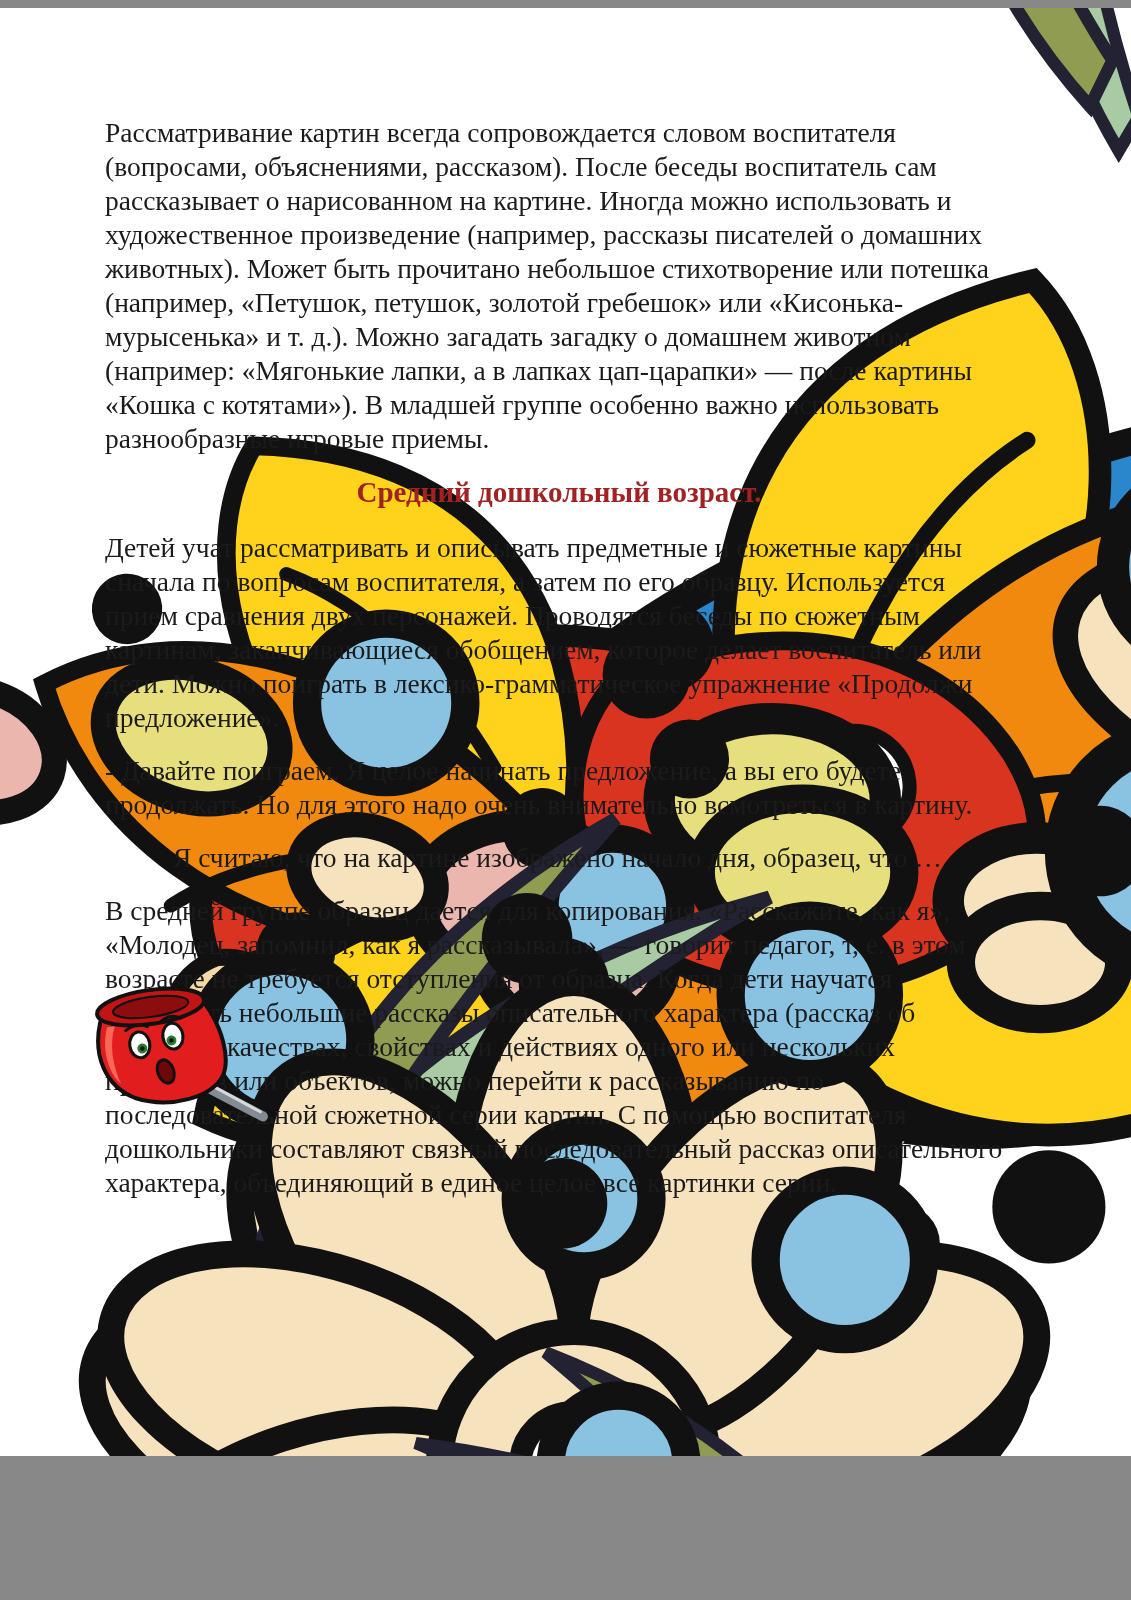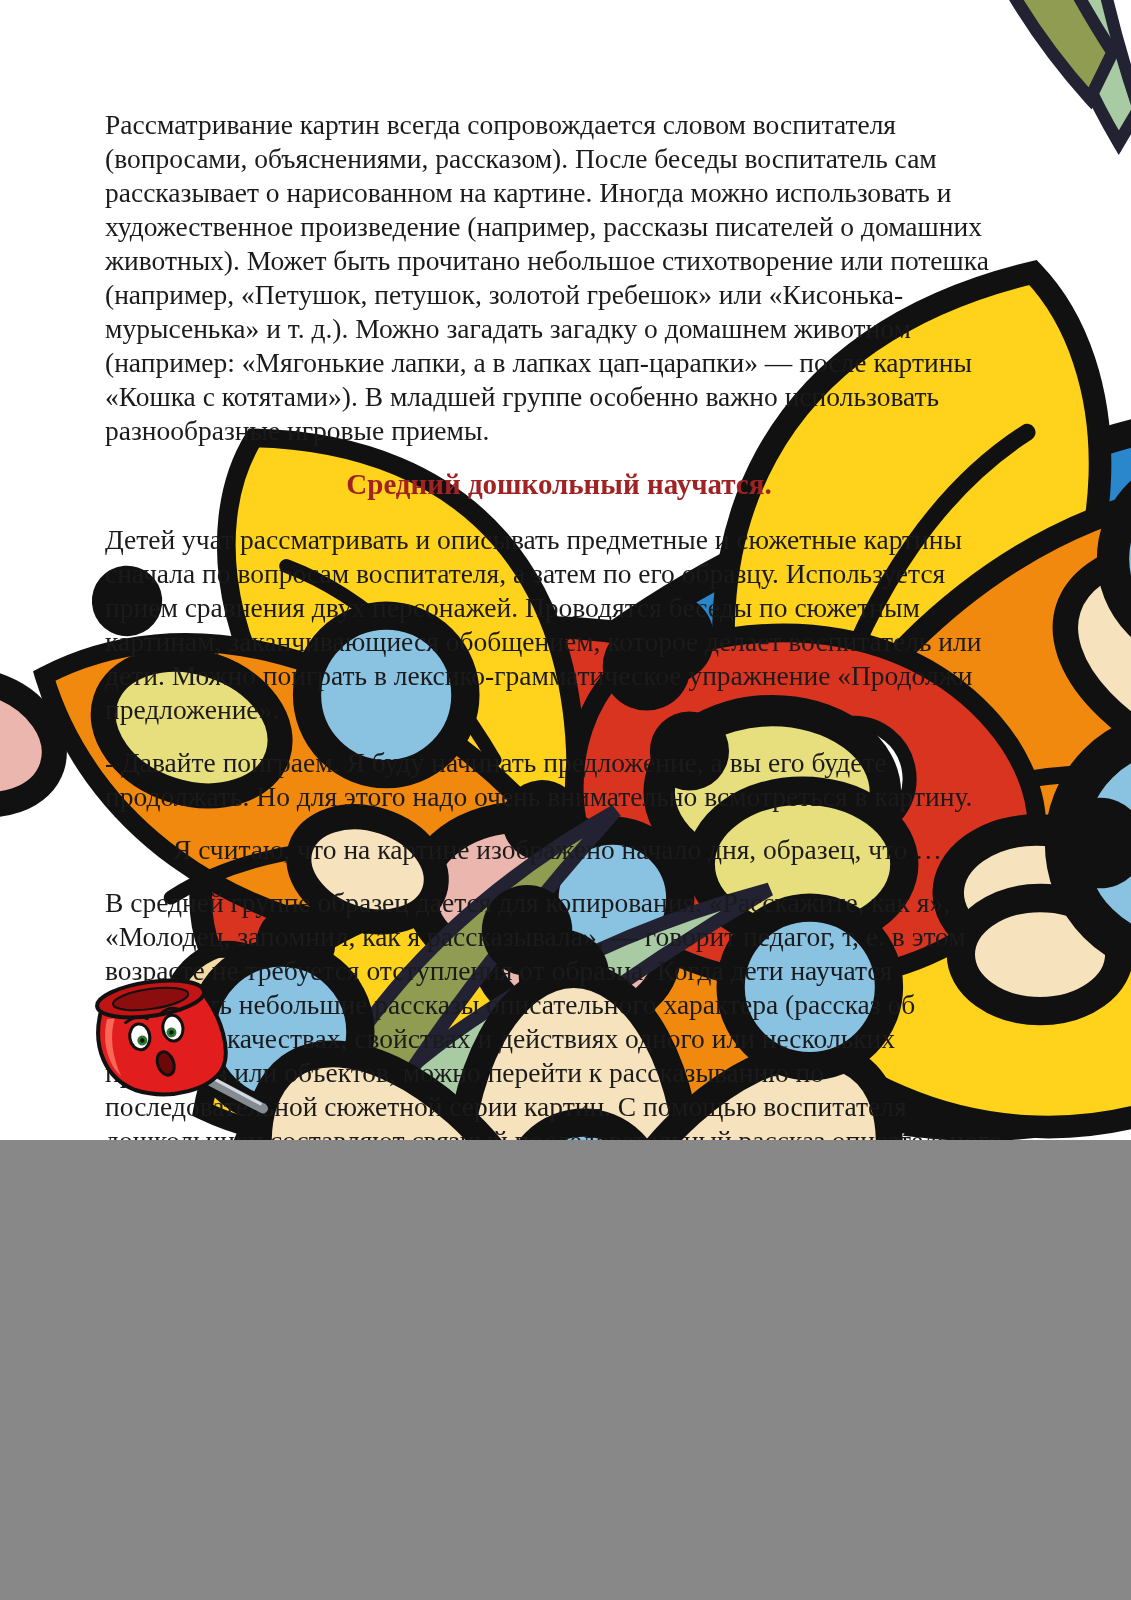--- a/index.html
+++ b/index.html
@@ -5,21 +5,21 @@
   :root{
     --page-bg:#ffffff; --text-color:#1b1b1b; --heading-color:#a12222;
     --ribbon-blue:#2b87cc; --ribbon-light:#a6d6f3; --ribbon-deep:#1565a6;
     --fish-yellow:#ffd21c; --fish-orange:#f2890f; --fish-red:#d93420;
     --flower-cream:#f6e2bd; --pin-red:#e21d1d; --needle-gray:#848b93;
     --accent-green:#a9cba4; --leaf-olive:#8f9c52;
     --dot-pink:#eab6ae; --dot-yellow:#e7df7e; --dot-blue:#8ac2e2;
   }
   html,body{margin:0;padding:0;background:#888;}
   .page{
-    position:relative;width:1131px;height:1140px;margin:0 auto;
+    position:relative;width:1131px;height:1448px;margin:8px auto;
     background:var(--page-bg);overflow:hidden;
     font-family:"Liberation Serif","DejaVu Serif",serif;
   }
   .border-svg{position:absolute;left:0;top:0;width:1131px;height:1600px;pointer-events:none;}
   .content{
     position:absolute;left:105px;top:108px;width:908px;z-index:2;
     color:var(--text-color);font-size:27.5px;line-height:34px;
   }
   .content p{margin:0 0 19px 0;}
   .heading{
@@ -166,23 +166,23 @@
       <use href="#dots-a" transform="translate(510,1496)"></use>
       <use href="#dots-a" transform="translate(675,1552) scale(0.8)"></use>
       <use href="#dots-b" transform="translate(430,1562) scale(0.7)"></use>
       <use href="#dots-a" transform="translate(235,1578) scale(0.75)"></use>
       <use href="#dots-b" transform="translate(795,1558) scale(0.7)"></use>
     </g>
   </svg>
 
   <div class="content">
     <p>Рассматривание картин всегда сопровождается словом воспитателя (вопросами, объяснениями, рассказом). После беседы воспитатель сам рассказывает о нарисованном на картине. Иногда можно использовать и художественное произведение (например, рассказы писателей о домашних животных). Может быть прочитано небольшое стихотворение или потешка (например, «Петушок, петушок, золотой гребешок» или «Кисонька-мурысенька» и т. д.). Можно загадать загадку о домашнем животном (например: «Мягонькие лапки, а в лапках цап-царапки» — после картины «Кошка с котятами»). В младшей группе особенно важно использовать разнообразные игровые приемы.</p>
-    <h2 class="heading">Средний дошкольный научатся.</h2>
+    <h2 class="heading">Средний дошкольный возраст.</h2>
     <p>Детей учат рассматривать и описывать предметные и сюжетные картины сначала по вопросам воспитателя, а затем по его образцу. Используется прием сравнения двух персонажей. Проводятся беседы по сюжетным картинам, заканчивающиеся обобщением, которое делает воспитатель или дети. Можно поиграть в лексико-грамматическое упражнение «Продолжи предложение».</p>
-    <p>- Давайте поиграем. Я буду начинать предложение, а вы его будете продолжать. Но для этого надо очень внимательно всмотреться в картину.</p>
+    <p>- Давайте поиграем. Я целое начинать предложение, а вы его будете продолжать. Но для этого надо очень внимательно всмотреться в картину.</p>
     <p class="pushpin-par">Я считаю, что на картине изображено начало дня, образец, что …</p>
     <p>В средней группе образец дается для копирования. «Расскажите, как я», «Молодец, запомнил, как я рассказывала», — говорит педагог, т, е. в этом возрасте не требуется отступления от образца. Когда дети научатся составлять небольшие рассказы описательного характера (рассказ об основных качествах, свойствах и действиях одного или нескольких предметов или объектов, можно перейти к рассказыванию по последовательной сюжетной серии картин. С помощью воспитателя дошкольники составляют связный последовательный рассказ описательного характера, объединяющий в единое целое все картинки серии.</p>
   </div>
 
   <svg class="pushpin-svg" viewBox="0 0 200 160" xmlns="http://www.w3.org/2000/svg">
     <g transform="rotate(-8 100 80)">
       <line x1="118" y1="104" x2="182" y2="150" stroke="var(--needle-gray)" stroke-width="10" stroke-linecap="round"></line>
       <line x1="120" y1="101" x2="180" y2="145" stroke="#d6dade" stroke-width="3" stroke-linecap="round"></line>
       <path d="M34,34 C22,66 30,98 58,114 C92,130 134,124 148,104 C158,88 154,56 140,30 C112,12 56,14 34,34 Z" fill="var(--pin-red)" stroke="#111" stroke-width="4"></path>
       <path d="M40,40 C32,60 34,84 46,98 C40,78 40,56 48,40 Z" fill="#ff7a66" opacity="0.8"></path>

